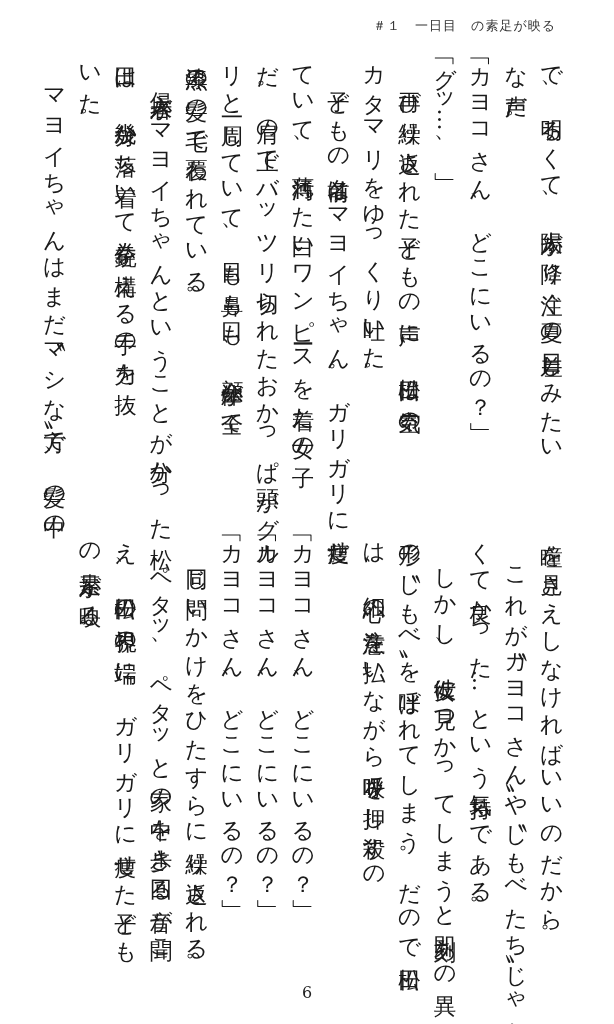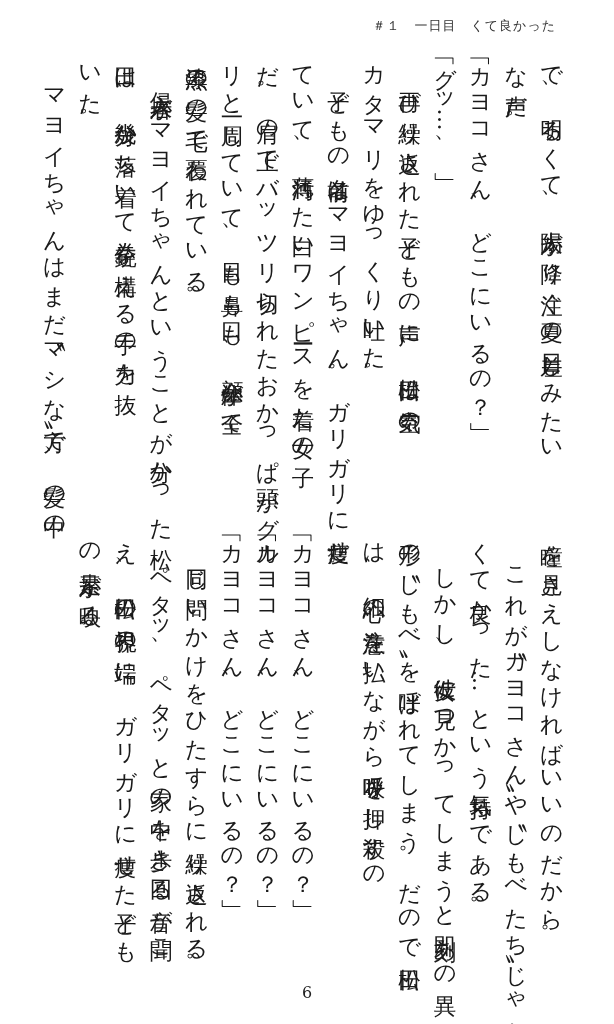--- a/index.html
+++ b/index.html
@@ -58,21 +58,21 @@
       width: 614px;
       text-align: center;
       font-size: 16px;
       color: #222;
     }
   </style>
 </head>
 <body>
 
 <div class="running-header">
-  <span>＃１</span><span class="sep"></span><span>一日目</span><span class="sep"></span><span>くて良かった</span>
+  <span>＃１</span><span class="sep"></span><span>一日目</span><span class="sep"></span><span>の素足が映る</span>
 </div>
 
 <div class="block block-upper">
   <p class="line">で、明るくて、太陽が降り注ぐ夏の日差しみたい</p>
   <p class="line">な声だ。</p>
   <p class="line">「カヨコさん、どこにいるの？」</p>
   <p class="line">「グッ…、」</p>
   <p class="line">　再び繰り返された子どもの声に、松田は空気の</p>
   <p class="line">カタマリをゆっくり吐いた。</p>
   <p class="line">　子どもの名前はマヨイちゃん。ガリガリに痩せ</p>

